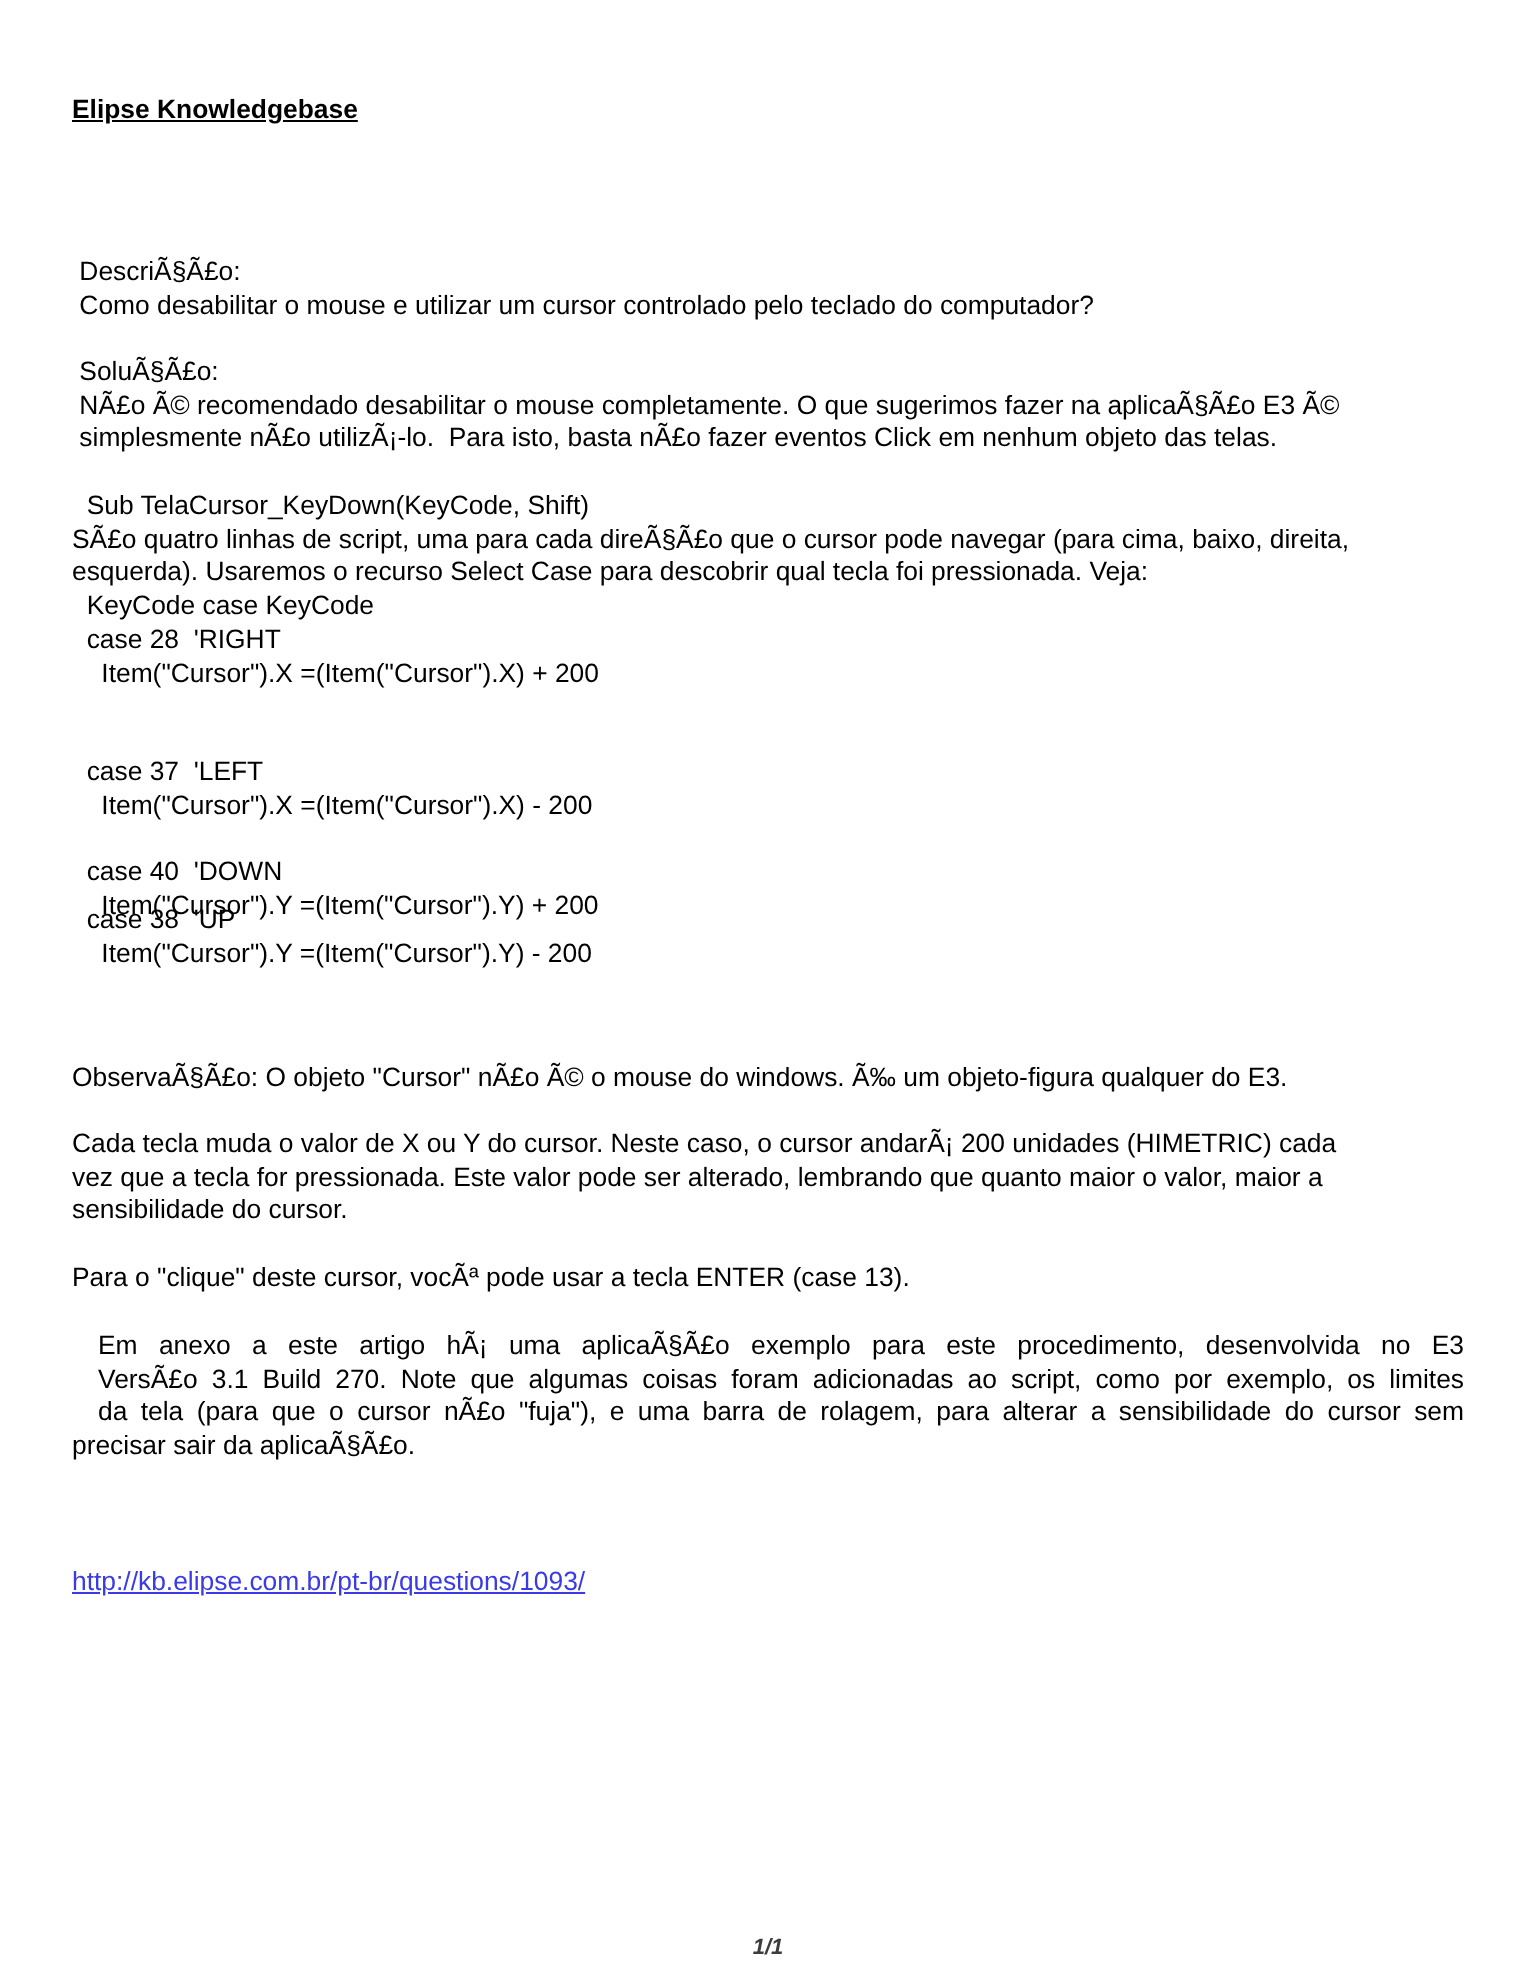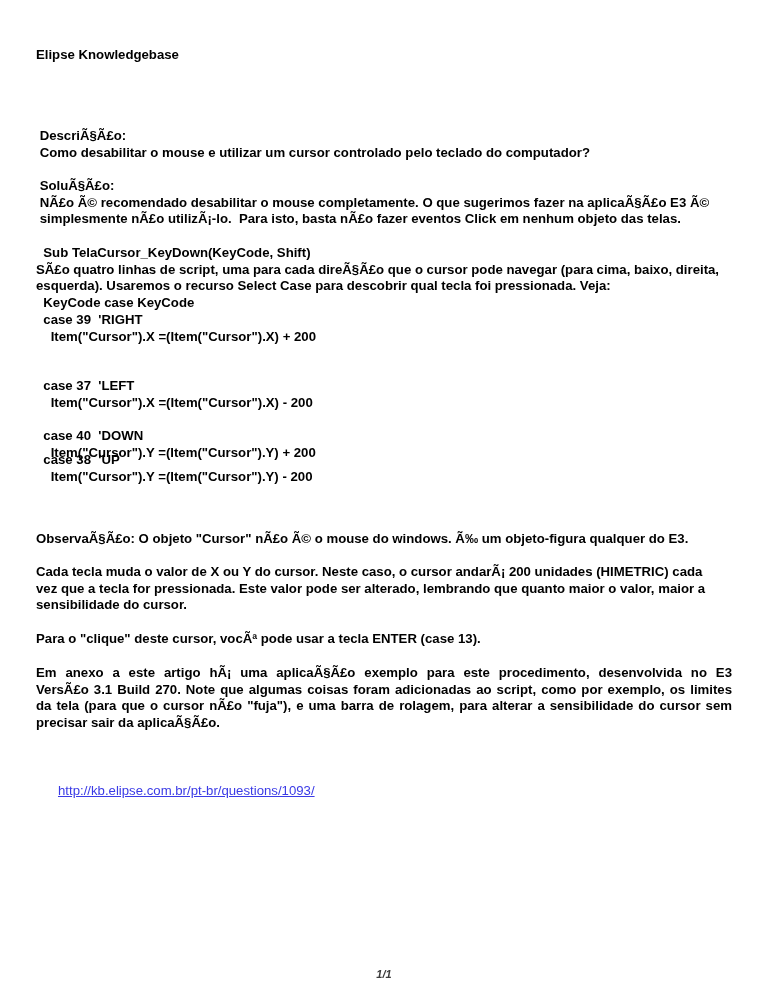--- a/index.html
+++ b/index.html
@@ -18,38 +18,38 @@
     color: #000000;
     overflow: hidden;
   }
   .block {
     position: absolute;
     left: 36px;
     right: 36px;
   }
   .line {
     white-space: pre-wrap;
-    font-weight: bold;
   }
   .doc-title {
     font-weight: bold;
+    text-decoration: underline;
   }
   .doc-heading {
     font-weight: bold;
   }
   .justify-line {
     text-align: justify;
     text-align-last: justify;
     white-space: normal;
+    margin-left: 13px;
   }
   .kb-link {
     color: #3a3ae6;
     text-decoration: underline;
     cursor: pointer;
-    margin-left: 22px;
   }
   .page-number {
     position: absolute;
     top: 966px;
     left: 0;
     right: 0;
     text-align: center;
     font-size: 11px;
     font-style: italic;
     font-weight: bold;
@@ -73,21 +73,21 @@
     <div class="line"> SoluÃ§Ã£o:</div>
     <div class="line"> NÃ£o Ã© recomendado desabilitar o mouse completamente. O que sugerimos fazer na aplicaÃ§Ã£o E3 Ã©</div>
     <div class="line"> simplesmente nÃ£o utilizÃ¡-lo.  Para isto, basta nÃ£o fazer eventos Click em nenhum objeto das telas.</div>
   </div>
 
   <div class="block" style="top:245px">
     <div class="line">  Sub TelaCursor_KeyDown(KeyCode, Shift)</div>
     <div class="line">SÃ£o quatro linhas de script, uma para cada direÃ§Ã£o que o cursor pode navegar (para cima, baixo, direita,</div>
     <div class="line">esquerda). Usaremos o recurso Select Case para descobrir qual tecla foi pressionada. Veja:</div>
     <div class="line">  KeyCode case KeyCode</div>
-    <div class="line">  case 39  'RIGHT</div>
+    <div class="line">  case 28  'RIGHT</div>
     <div class="line">    Item("Cursor").X =(Item("Cursor").X) + 200</div>
   </div>
 
   <div class="block" style="top:378px">
     <div class="line">  case 37  'LEFT</div>
     <div class="line">    Item("Cursor").X =(Item("Cursor").X) - 200</div>
   </div>
 
   <div class="block" style="top:428px">
     <div class="line">  case 40  'DOWN</div>

